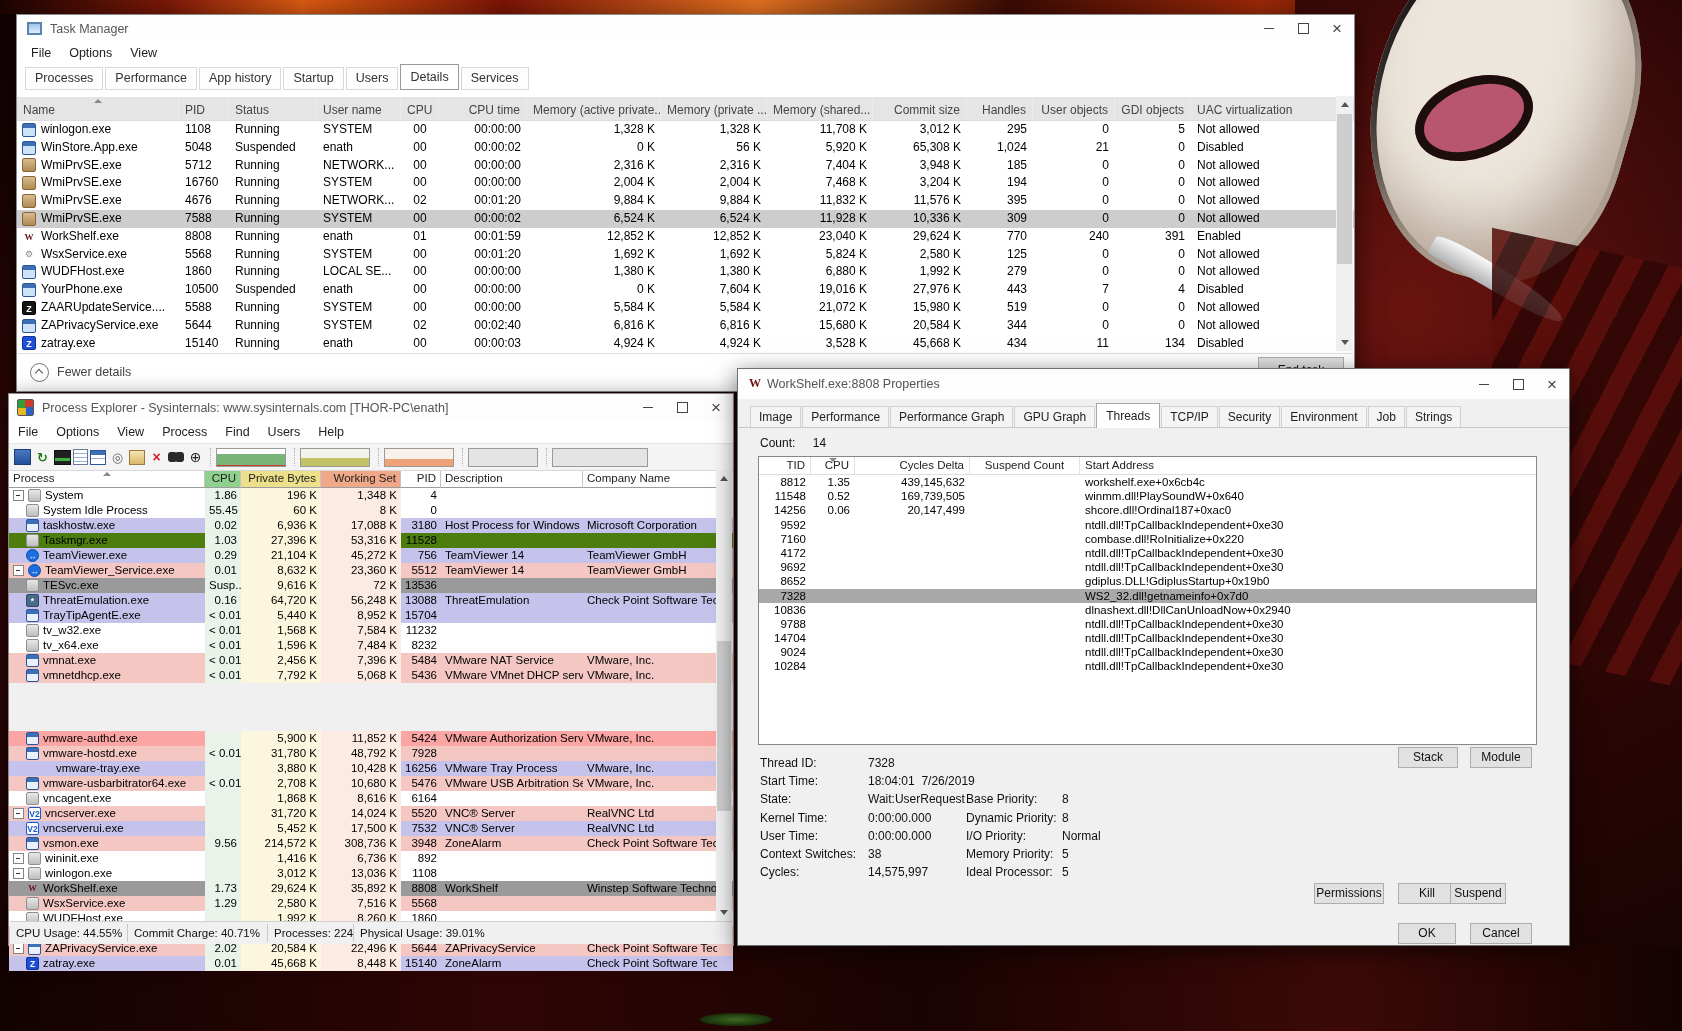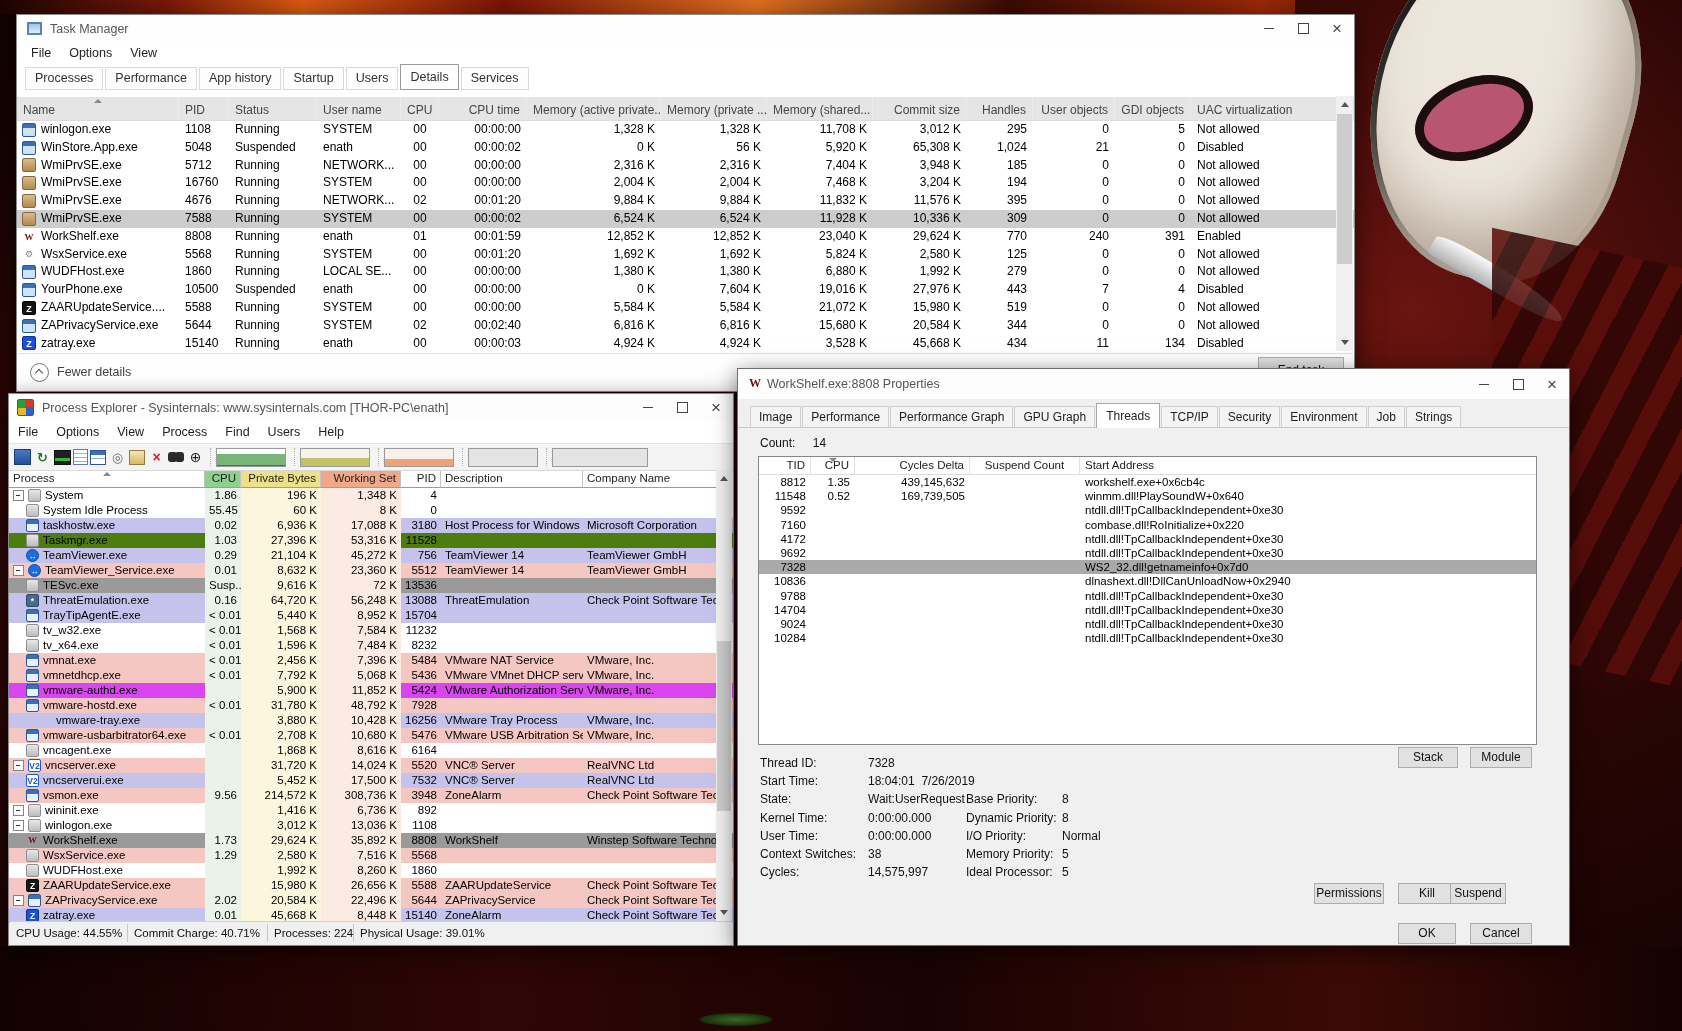--- a/index.html
+++ b/index.html
@@ -702,21 +702,21 @@
             <span class="ico ico-doc"></span>
             <span>vmnetdhcp.exe</span>
           </div>
           <div class="pe-td a-r t-cpu" style="width: 36px;">&lt; 0.01</div>
           <div class="pe-td a-r t-pb" style="width: 80px;">7,792 K</div>
           <div class="pe-td a-r t-ws" style="width: 80px;">5,068 K</div>
           <div class="pe-td a-r" style="width: 40px;">5436</div>
           <div class="pe-td a-l" style="width: 142px;">VMware VMnet DHCP service</div>
           <div class="pe-td a-l" style="width: 134px;">VMware, Inc.</div>
         </div>
-        <div class="pe-row" style="background: #d946ef;">
+        <div class="pe-row" style="background: #fca5a5; margin-top: 48px;">
           <div class="pe-td proc a-l" style="width: 196px;">
             <span class="indent" style="width: 15px;"></span>
             <span class="ico ico-doc"></span>
             <span>vmware-authd.exe</span>
           </div>
           <div class="pe-td a-r t-cpu" style="width: 36px;"></div>
           <div class="pe-td a-r t-pb" style="width: 80px; padding-left: 7px;">5,900 K</div>
           <div class="pe-td a-r t-ws" style="width: 80px;">11,852 K</div>
           <div class="pe-td a-r" style="width: 40px;">5424</div>
           <div class="pe-td a-l" style="width: 142px;">VMware Authorization Service</div>
@@ -979,20 +979,27 @@
               <div class="thd-td a-l" style="flex: 1 1 0%;">workshelf.exe+0x6cb4c</div>
             </div>
             <div class="thd-row">
               <div class="thd-td a-r" style="width: 52px;">11548</div>
               <div class="thd-td a-r" style="width: 44px;">0.52</div>
               <div class="thd-td a-r" style="width: 115px;">169,739,505</div>
               <div class="thd-td a-c" style="width: 110px;"></div>
               <div class="thd-td a-l" style="flex: 1 1 0%;">winmm.dll!PlaySoundW+0x640</div>
             </div>
             <div class="thd-row">
+              <div class="thd-td a-r" style="width: 52px;">14256</div>
+              <div class="thd-td a-r" style="width: 44px;">0.06</div>
+              <div class="thd-td a-r" style="width: 115px;">20,147,499</div>
+              <div class="thd-td a-c" style="width: 110px;"></div>
+              <div class="thd-td a-l" style="flex: 1 1 0%;">shcore.dll!Ordinal187+0xac0</div>
+            </div>
+            <div class="thd-row">
               <div class="thd-td a-r" style="width: 52px;">9592</div>
               <div class="thd-td a-r" style="width: 44px;"></div>
               <div class="thd-td a-r" style="width: 115px;"></div>
               <div class="thd-td a-c" style="width: 110px;"></div>
               <div class="thd-td a-l" style="flex: 1 1 0%;">ntdll.dll!TpCallbackIndependent+0xe30</div>
             </div>
             <div class="thd-row">
               <div class="thd-td a-r" style="width: 52px;">7160</div>
               <div class="thd-td a-r" style="width: 44px;"></div>
               <div class="thd-td a-r" style="width: 115px;"></div>
@@ -1005,20 +1012,27 @@
               <div class="thd-td a-r" style="width: 115px;"></div>
               <div class="thd-td a-c" style="width: 110px;"></div>
               <div class="thd-td a-l" style="flex: 1 1 0%;">ntdll.dll!TpCallbackIndependent+0xe30</div>
             </div>
             <div class="thd-row">
               <div class="thd-td a-r" style="width: 52px;">9692</div>
               <div class="thd-td a-r" style="width: 44px;"></div>
               <div class="thd-td a-r" style="width: 115px;"></div>
               <div class="thd-td a-c" style="width: 110px;"></div>
               <div class="thd-td a-l" style="flex: 1 1 0%;">ntdll.dll!TpCallbackIndependent+0xe30</div>
+            </div>
+            <div class="thd-row">
+              <div class="thd-td a-r" style="width: 52px;">8652</div>
+              <div class="thd-td a-r" style="width: 44px;"></div>
+              <div class="thd-td a-r" style="width: 115px;"></div>
+              <div class="thd-td a-c" style="width: 110px;"></div>
+              <div class="thd-td a-l" style="flex: 1 1 0%;">gdiplus.DLL!GdiplusStartup+0x19b0</div>
             </div>
             <div class="thd-row selected">
               <div class="thd-td a-r" style="width: 52px;">7328</div>
               <div class="thd-td a-r" style="width: 44px;"></div>
               <div class="thd-td a-r" style="width: 115px;"></div>
               <div class="thd-td a-c" style="width: 110px;"></div>
               <div class="thd-td a-l" style="flex: 1 1 0%;">WS2_32.dll!getnameinfo+0x7d0</div>
             </div>
             <div class="thd-row">
               <div class="thd-td a-r" style="width: 52px;">10836</div>

